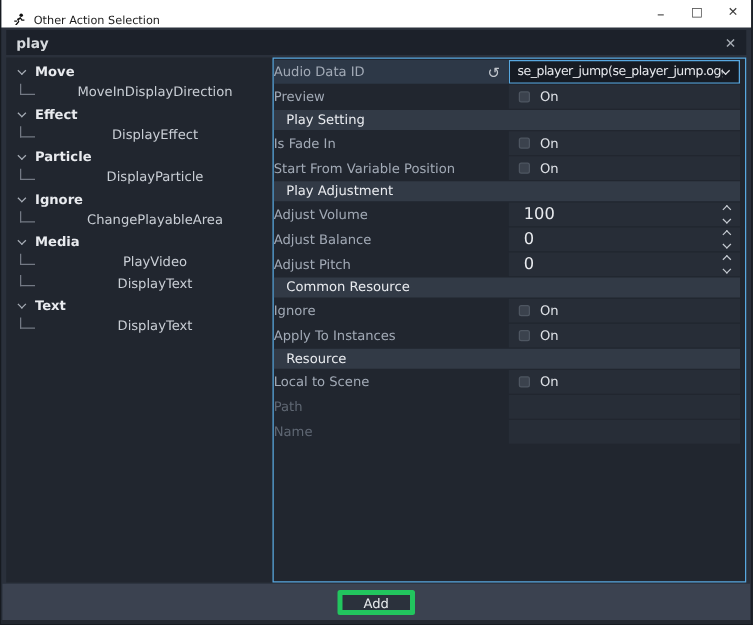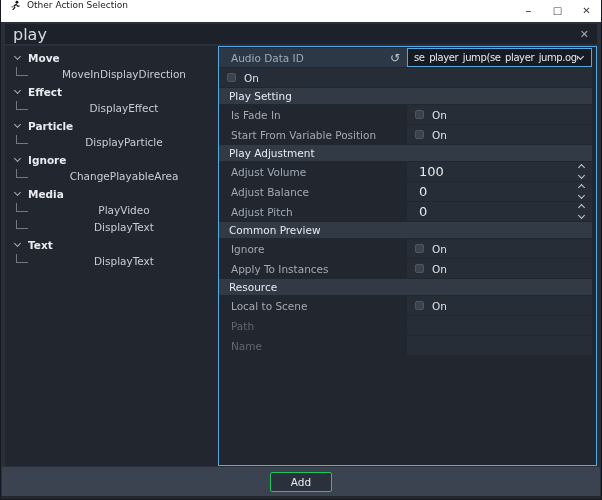--- a/index.html
+++ b/index.html
@@ -8,30 +8,30 @@
     --selection-bg:#3a4452; --selection-border:#5c6c7e; --hl-row:#2d3847;
     --label:#a2aab6; --label-dim:#5f6773; --bright:#e8eaee; --branch:#737984;
   }
   *{box-sizing:border-box;}
   html,body{margin:0;padding:0;}
   body{width:602px;height:500px;background:#20242c;font-family:"DejaVu Sans","Liberation Sans",sans-serif;}
   .window{position:relative;width:602px;height:500px;background:var(--win-bg);
     border:1px solid #161a20;border-top:none;overflow:hidden;}
   
   .titlebar{position:absolute;top:0;left:0;right:0;height:22px;background:var(--titlebar-bg);
-    display:flex;align-items:flex-start;}
+    display:flex;align-items:flex-end;}
   .app-icon{width:12px;height:12px;margin-left:8px;display:inline-flex;}
   .title{margin-left:6px;font-size:9px;color:#1c1c1c;}
   .tb-spacer{flex:1;}
   .tb-btn{width:29px;height:22px;line-height:22px;text-align:center;color:#3c3c3c;font-size:10px;cursor:default;}
   .tb-btn.min{font-size:12px;}
   
   .search{position:absolute;top:24px;left:4px;right:4px;height:20px;background:var(--search-bg);
     display:flex;align-items:center;padding:0 8px;}
-  .search-text{color:#d6dade;font-size:16px;}
+  .search-text{color:#d6dade;font-size:11px;font-weight:bold;}
   .search-clear{margin-left:auto;color:#a6acb4;font-size:11px;}
   
   .content{position:absolute;top:46px;left:4px;right:4px;bottom:33px;display:flex;}
   
   .tree{width:213px;background:var(--panel-bg);padding-top:3px;overflow:hidden;}
   .tgroup{height:17px;display:flex;align-items:center;}
   .tgroup-label{font-weight:bold;color:#e9ebef;font-size:10.5px;}
   .cv{width:5px;height:5px;border-right:1px solid #dfe3e8;border-bottom:1px solid #dfe3e8;
     transform:rotate(45deg);}
   .tgroup .cv{border-color:#a7adb6;margin:0 8px 2px 10px;}
@@ -41,21 +41,21 @@
   .titem-label{flex:1;height:17px;line-height:17px;padding-left:3px;margin-right:4px;
     color:#c9ced5;font-size:10.5px;white-space:nowrap;overflow:hidden;text-align:center;}
   .titem.selected .titem-label{background:var(--selection-bg);outline:1px solid var(--selection-border);
     outline-offset:-1px;color:#eef1f4;}
   
   .inspector{flex:1;border:1px solid var(--accent);background:var(--panel-bg);
     padding:1px 4px 0 0;overflow:hidden;}
   .pheader{height:16px;line-height:16px;background:var(--header-bg);font-weight:normal;
     color:#e9ebef;padding-left:10px;margin-bottom:1px;font-size:10.5px;}
   .prow{display:flex;height:19px;margin-bottom:1px;}
-  .plabel{width:188px;flex:none;display:flex;align-items:center;padding-left:12px;}
+  .plabel{width:188px;flex:none;display:flex;align-items:center;padding-left:0;}
   .plabel-text{color:var(--label);font-size:10.5px;white-space:nowrap;}
   .plabel-text.dim{color:var(--label-dim);}
   .prow.highlight .plabel{background:var(--hl-row);}
   .revert{margin-left:auto;margin-right:7px;color:#c0c5cc;font-size:12px;line-height:12px;}
   .pvalue{flex:1;background:var(--field-bg);display:flex;align-items:center;overflow:hidden;}
   .pvalue.nobg{background:transparent;}
   .dropdown{width:100%;height:19px;border:1px solid var(--accent);background:#161b23;
     display:flex;align-items:center;padding:0 6px;}
   .dd-val{color:var(--bright);font-size:10px;letter-spacing:-0.4px;white-space:nowrap;overflow:hidden;}
   .dropdown .cv{margin-left:auto;margin-right:2px;margin-bottom:2px;flex:none;}
@@ -64,21 +64,21 @@
   .cb-label{margin-left:8px;color:#dfe2e7;font-size:10.5px;}
   .spin-val{padding-left:12px;color:var(--bright);font-size:13px;}
   .spin-arrows{margin-left:auto;margin-right:8px;display:flex;flex-direction:column;gap:3px;}
   .cvv{display:block;width:5px;height:5px;border:0 solid #c6cbd2;}
   .cvv.up{border-left-width:1px;border-top-width:1px;transform:rotate(45deg);}
   .cvv.down{border-right-width:1px;border-bottom-width:1px;transform:rotate(45deg);}
   .tf-val{padding-left:8px;color:var(--bright);font-size:10.5px;}
   
   .footer{position:absolute;left:1px;right:1px;bottom:3px;height:29px;background:var(--footer-bg);}
   .add-btn{display:block;margin:5px auto 0;width:62px;height:20px;background:#2b313c;
-    border:1px solid #22c55e;border-radius:2px;color:#e8ebee;font-size:10.5px;
+    border:4px solid #22c55e;border-radius:2px;color:#e8ebee;font-size:10.5px;
     font-family:"DejaVu Sans","Liberation Sans",sans-serif;}
   .bottom-edge{position:absolute;left:0;right:0;bottom:0;height:3px;background:#23272f;}
 </style>
 </head>
 <body>
 
 <div class="window">
 
   <div class="titlebar">
     <span class="app-icon">
@@ -162,20 +162,23 @@
             <span class="revert">↺</span>
           </div>
           <div class="pvalue nobg">
             <div class="dropdown">
               <span class="dd-val">se_player_jump(se_player_jump.ogg)</span>
               <span class="cv"></span>
             </div>
           </div>
         </div>
         <div class="prow">
+          <div class="plabel">
+            <span class="plabel-text">Preview</span>
+          </div>
           <div class="pvalue">
             <span class="cb"></span>
             <span class="cb-label">On</span>
           </div>
         </div>
         <div class="pheader">Play Setting</div>
         <div class="prow">
           <div class="plabel">
             <span class="plabel-text">Is Fade In</span>
           </div>
@@ -223,21 +226,21 @@
             <span class="plabel-text">Adjust Pitch</span>
           </div>
           <div class="pvalue">
             <span class="spin-val">0</span>
             <span class="spin-arrows">
               <i class="cvv up"></i>
               <i class="cvv down"></i>
             </span>
           </div>
         </div>
-        <div class="pheader">Common Preview</div>
+        <div class="pheader">Common Resource</div>
         <div class="prow">
           <div class="plabel">
             <span class="plabel-text">Ignore</span>
           </div>
           <div class="pvalue">
             <span class="cb"></span>
             <span class="cb-label">On</span>
           </div>
         </div>
         <div class="prow">

